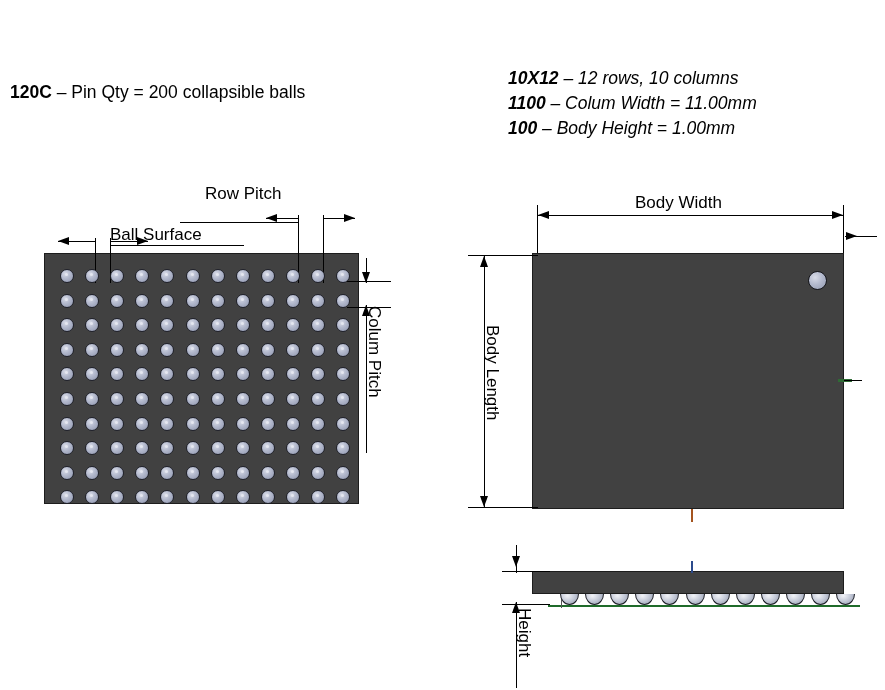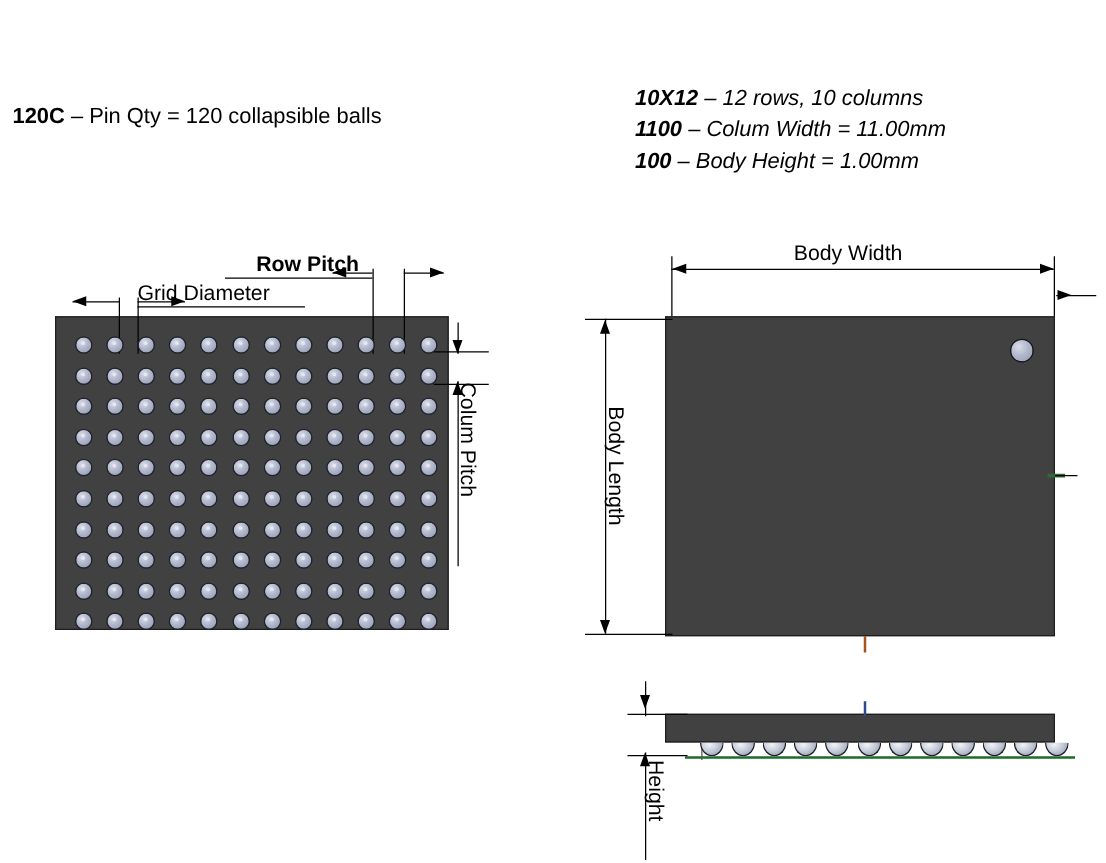--- a/index.html
+++ b/index.html
@@ -82,43 +82,43 @@
   .tick-green{position:absolute;background:#2f6b35;height:3px;}
   .tick-blue{position:absolute;background:#2b4a8c;width:2px;}
 </style>
 </head>
 <body>
 
 <div class="root">
 
 
   <div class="legend legend-left">
-    <span class="ln"><b>120C</b><span> – </span><span>Pin Qty = 120 collapsible balls</span></span>
+    <span class="ln"><b>120C</b><span> – </span><span>Pin Qty = 200 collapsible balls</span></span>
   </div>
 
   <div class="legend legend-right">
     <span class="ln"><b>10X12</b><span> – </span><span>12 rows, 10 columns</span></span>
     <span class="ln"><b>1100</b><span> – </span><span>Colum Width = 11.00mm</span></span>
     <span class="ln"><b>100</b><span> – </span><span>Body Height = 1.00mm</span></span>
   </div>
 
   <div class="body-dark" id="ball-grid-body"></div>
 
-  <div class="dimlabel" style="left:110px;top:225px;">Grid Diameter</div>
+  <div class="dimlabel" style="left:110px;top:225px;">Ball Surface</div>
   <div class="hline" style="left:110px;top:245px;width:134px;"></div>
 
   <div class="vline" style="left:95px;top:238px;height:45px;"></div>
   <div class="vline" style="left:110px;top:238px;height:45px;"></div>
 
   <div class="hline" style="left:58px;top:241px;width:38px;"></div>
   <div class="arr arr-l" style="left:58px;top:237px;"></div>
   <div class="hline" style="left:110px;top:241px;width:38px;"></div>
   <div class="arr arr-r" style="left:137px;top:237px;"></div>
 
-  <div class="dimlabel" style="left:205px;top:202px;font-weight:bold;">Row Pitch</div>
+  <div class="dimlabel" style="left:205px;top:184px;">Row Pitch</div>
   <div class="hline" style="left:180px;top:222px;width:118px;"></div>
   <div class="vline" style="left:298px;top:215px;height:68px;"></div>
   <div class="vline" style="left:323px;top:215px;height:68px;"></div>
   <div class="hline" style="left:266px;top:218px;width:32px;"></div>
   <div class="arr arr-l" style="left:266px;top:214px;"></div>
   <div class="hline" style="left:323px;top:218px;width:32px;"></div>
   <div class="arr arr-r" style="left:344px;top:214px;"></div>
 
   <div class="hline" style="left:347px;top:281px;width:44px;"></div>
   <div class="hline" style="left:347px;top:307px;width:44px;"></div>

